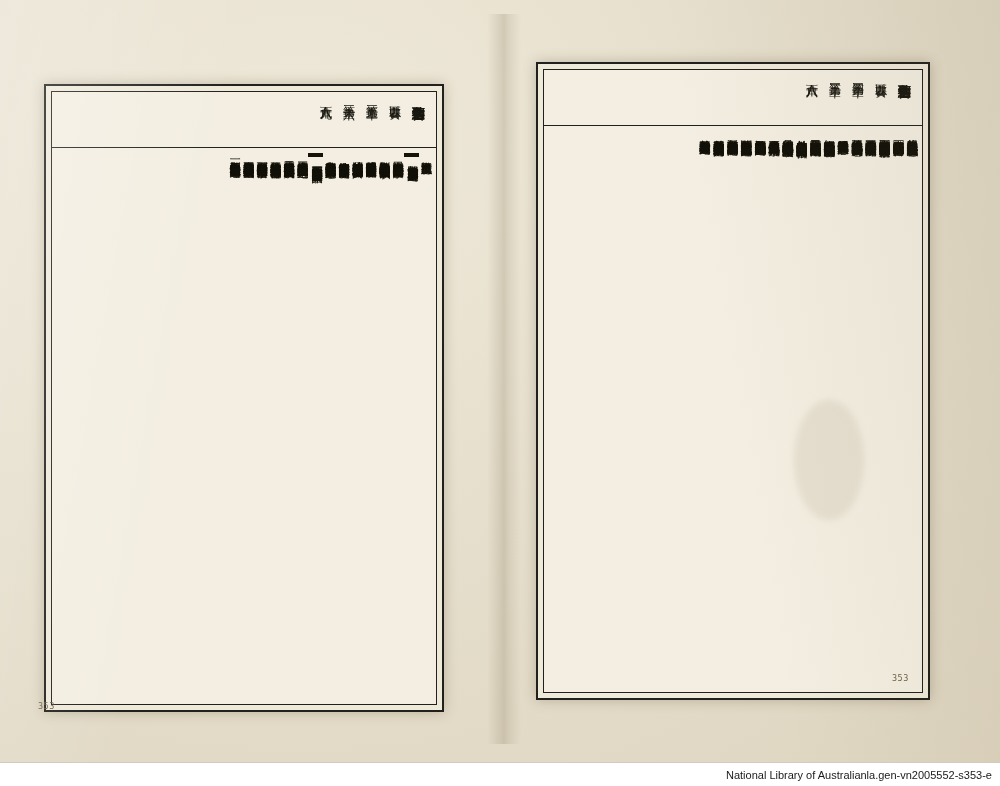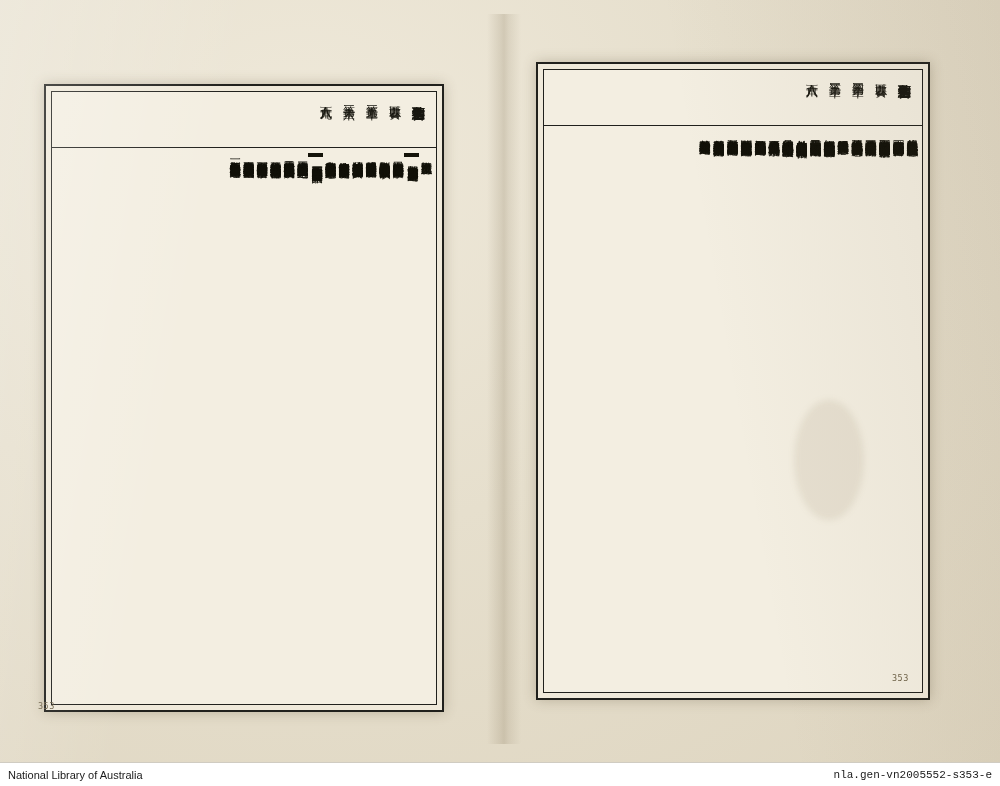--- a/index.html
+++ b/index.html
@@ -166,28 +166,28 @@
   
   .footer {
     position: absolute;
     left: 0; bottom: 0;
     width: 1000px;
     height: 24px;
     background: #ffffff;
     border-top: 1px solid #d0ccc2;
     display: flex;
     align-items: center;
-    justify-content: space-between;
+    justify-content: flex-end;
     padding: 0 8px;
     box-sizing: border-box;
     font-family: "Liberation Sans", sans-serif;
     font-size: 11px;
     color: #1a1a1a;
   }
-  .footer .right { color: #1a1a1a; font-family: Liberation Mono, monospace; }
+  .footer .right { color: #1a1a1a; }
 </style>
 </head>
 <body>
 
 <div class="page">
   <div class="scan">
 
     <div class="gutter"></div>
 
     <div class="leaf right">

